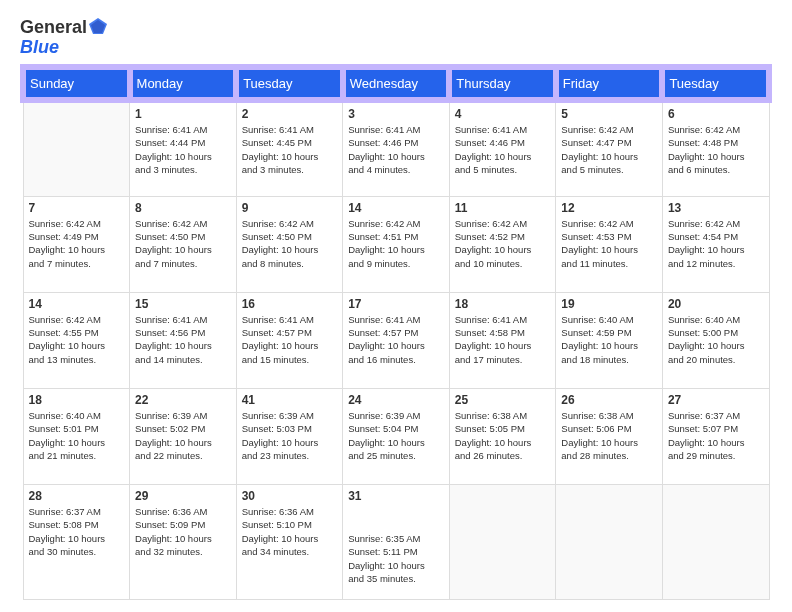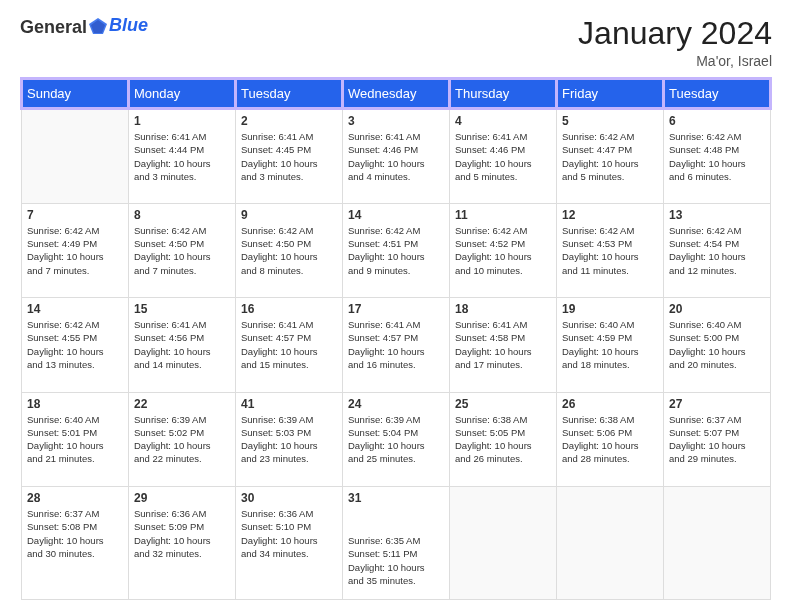--- a/index.html
+++ b/index.html
@@ -66,21 +66,21 @@
       width: 100%;
       table-layout: fixed;
     }
     .calendar th {
       background-color: #2563eb;
       color: #fff;
       font-size: 13px;
       font-weight: normal;
       padding: 6px 4px;
       text-align: left;
-      border: 3px solid #c4b5fd;
+      border: 6px solid #c4b5fd;
     }
     .calendar td {
       border: 1px solid #ddd;
       vertical-align: top;
       padding: 4px 5px;
       font-size: 10px;
       color: #333;
       height: 88px;
     }
     .day-num {
@@ -92,21 +92,21 @@
     .day-info {
       font-size: 9.5px;
       line-height: 1.4;
       color: #333;
     }
     .empty-cell {
       background: #f9f9f9;
     }
     .logo-svg-wrap {
       display: flex;
-      flex-direction: row;
+      flex-direction: column;
       align-items: flex-start;
     }
     .logo-line1 {
       display: flex;
       align-items: center;
     }
   </style>
 </head>
 <body>
 
@@ -117,24 +117,20 @@
         <div class="logo-line1">
           <span class="logo-text-general">General</span>
           <svg class="logo-icon" viewBox="0 0 22 22">
             <polygon points="11,2 20,8 16,18 6,18 2,8" fill="#2563eb" opacity="0.85"></polygon>
             <polygon points="11,4 18,9 15,17 7,17 4,9" fill="#1e40af" opacity="0.5"></polygon>
           </svg>
         </div>
         <span class="logo-text-blue">Blue</span>
       </div>
     </div>
-    <div class="title-block">
-      <div class="month-title">January 2024</div>
-      <div class="location">Ma'or, Israel</div>
-    </div>
   </div>
 
   <table class="calendar">
     <thead>
       <tr>
         <th>Sunday</th>
         <th>Monday</th>
         <th>Tuesday</th>
         <th>Wednesday</th>
         <th>Thursday</th>

